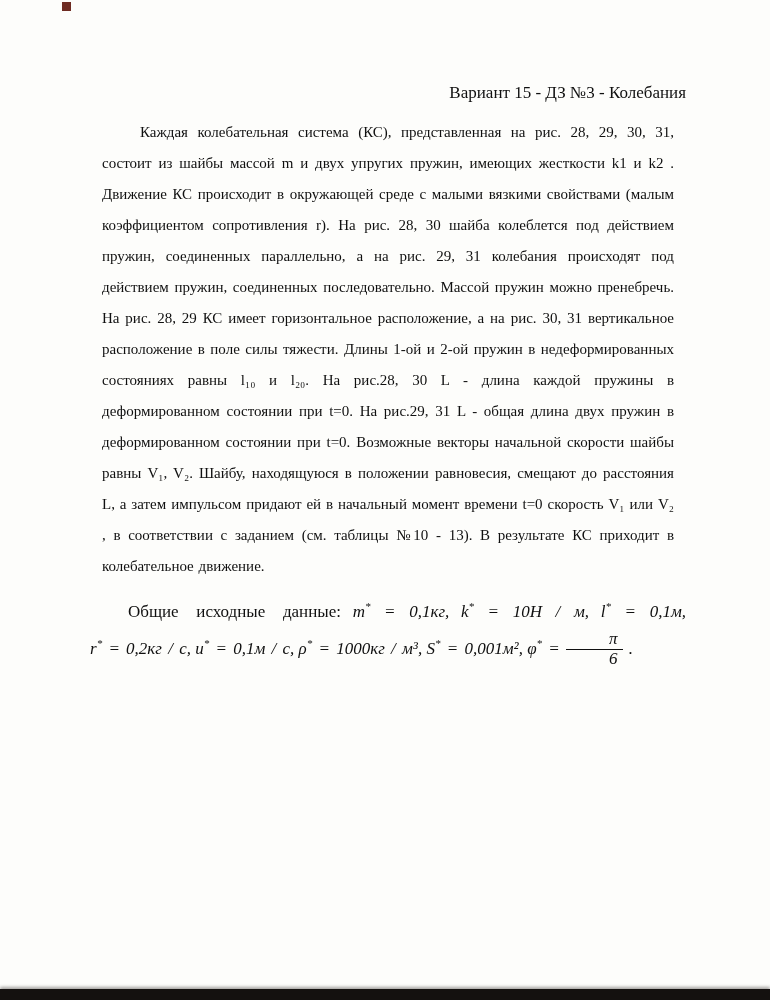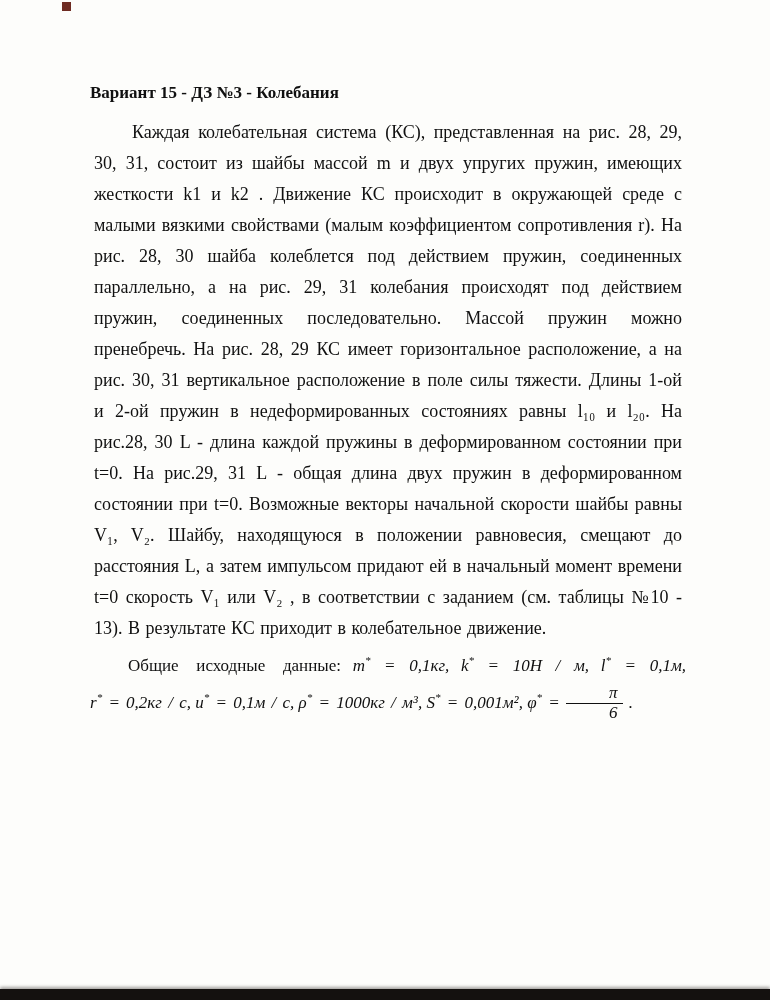--- a/index.html
+++ b/index.html
@@ -13,31 +13,31 @@
     color: #101010;
   }
   .content {
     position: absolute;
     left: 90px;
     top: 82px;
     width: 596px;
   }
   .doc-title {
     font-size: 17px;
-    font-weight: bold;
-    text-align: left;
+    font-weight: normal;
+    text-align: right;
     margin: 0 0 13px 0;
     line-height: 22px;
   }
   .body-par {
-    font-size: 18px;
+    font-size: 15px;
     line-height: 31px;
     text-align: justify;
     text-indent: 38px;
-    margin: 4px;
+    margin: 12px;
     word-spacing: 1px;
   }
   .data-par {
     font-size: 17px;
     line-height: 36px;
     text-align: justify;
     text-indent: 38px;
     margin: 3px 0 0 0;
   }
   .intro-label { font-style: normal; word-spacing: 6px; }

